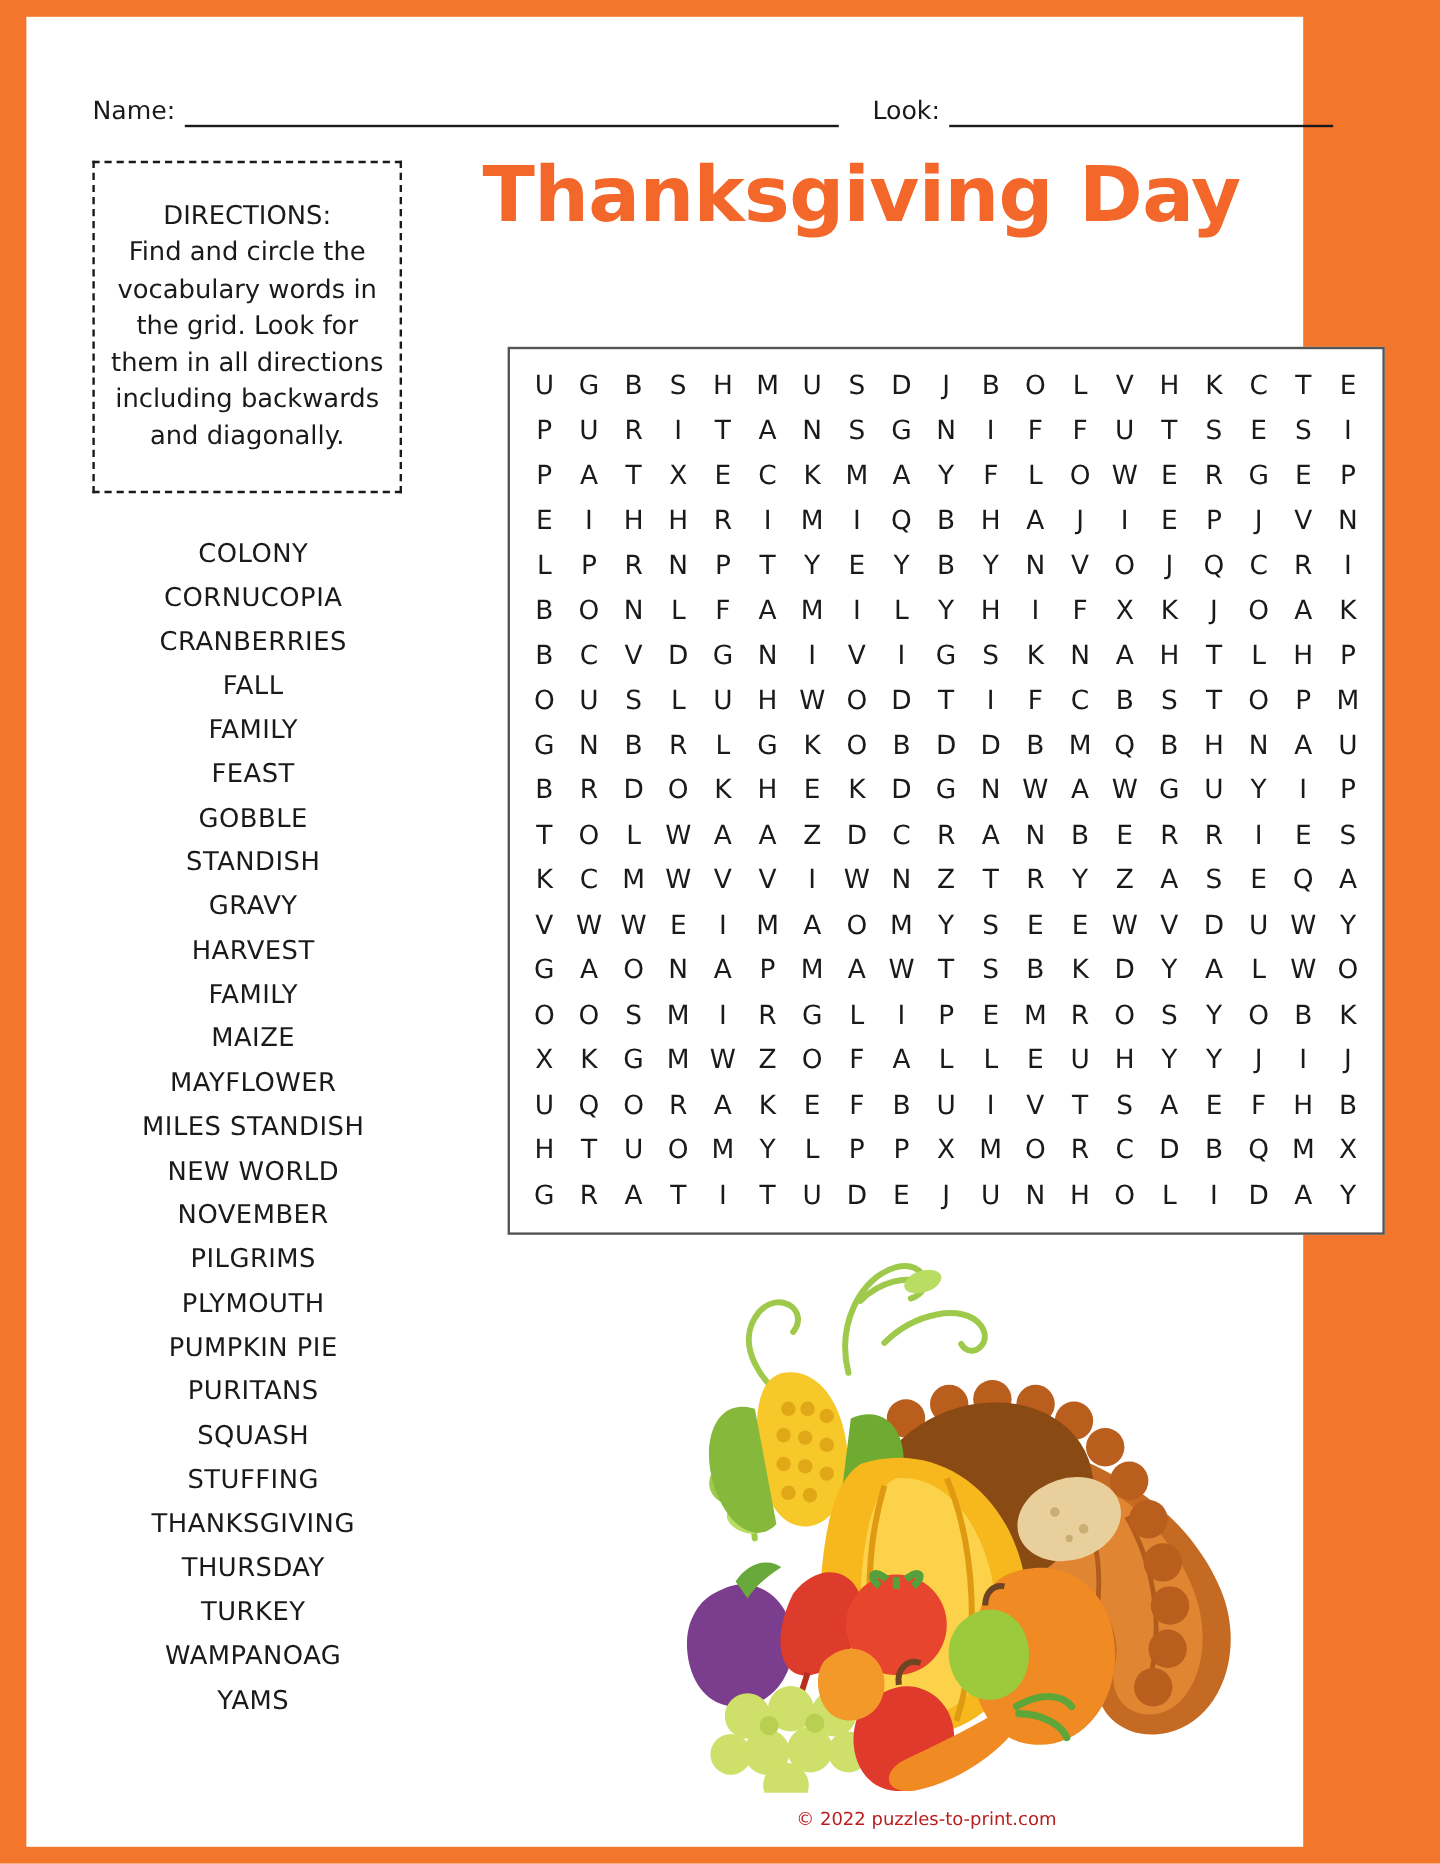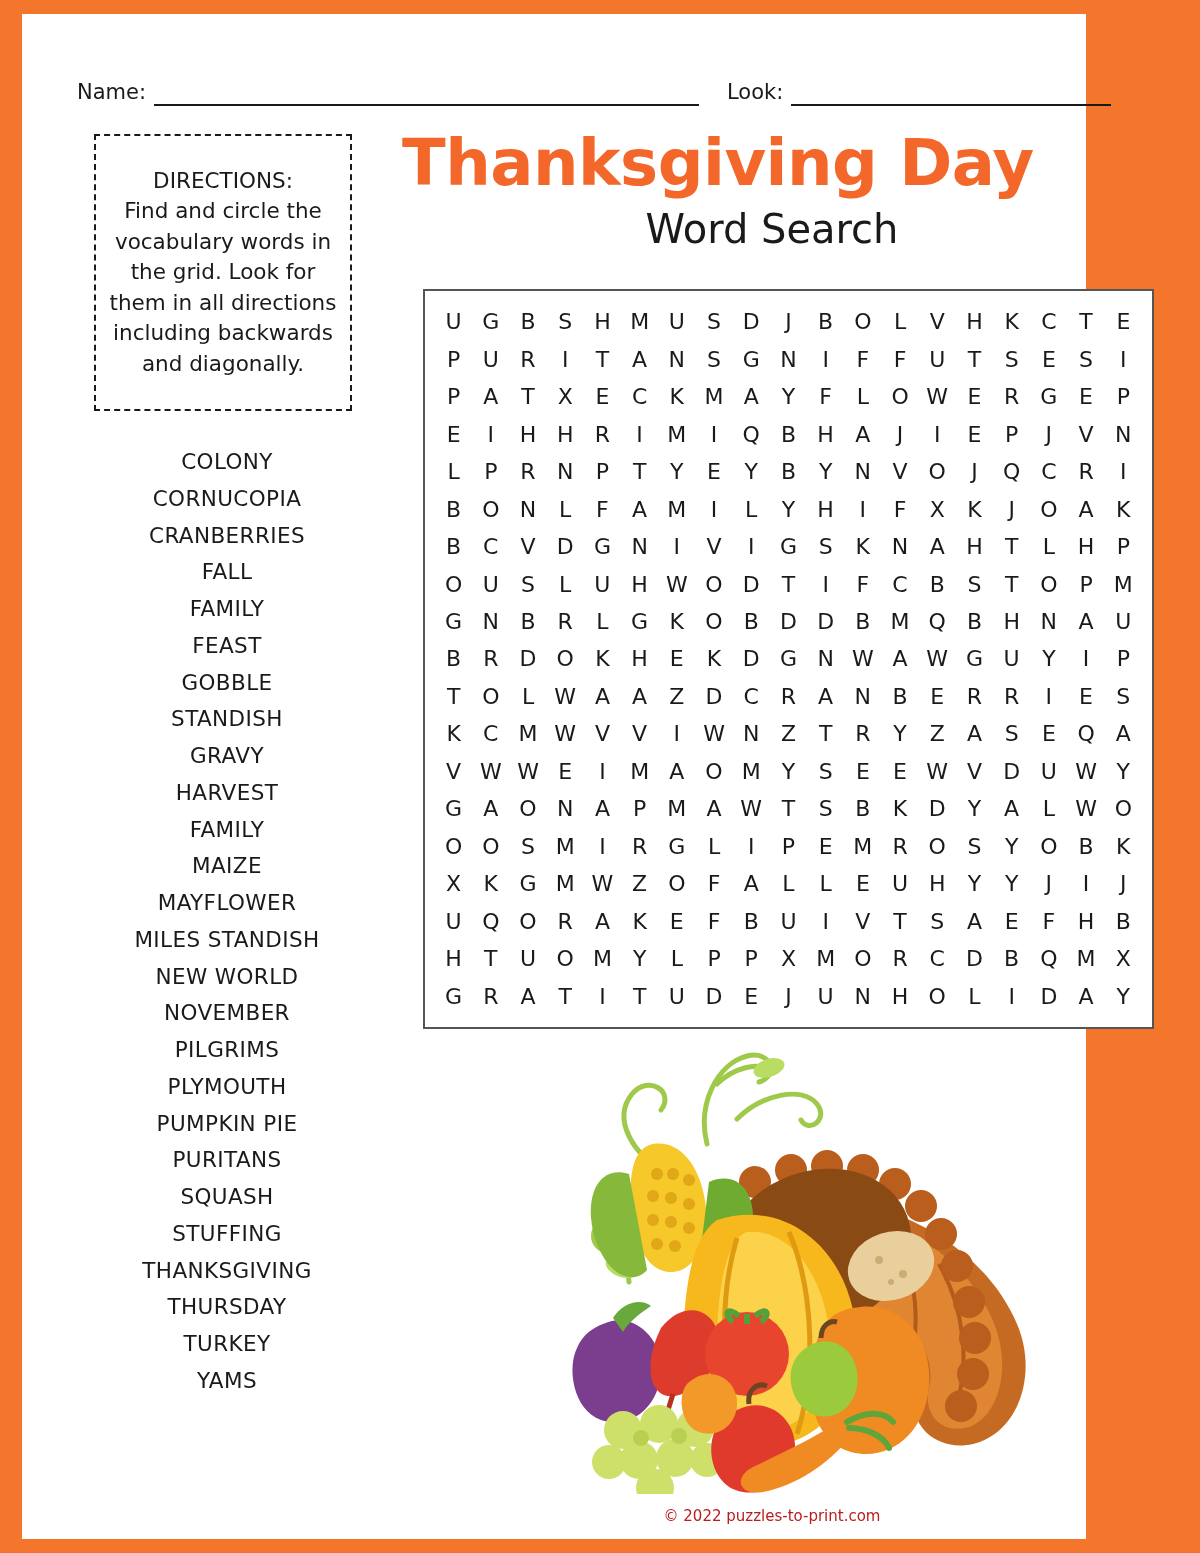--- a/index.html
+++ b/index.html
@@ -44,21 +44,21 @@
     border-bottom: 2px solid #1a1a1a;
     height: 1px;
   }
   .rule-name { width: 545px; margin-left: 8px; }
   .rule-date { width: 320px; margin-left: 8px; }
   .spacer-mid { width: 28px; }
 
   
   .directions {
     position: absolute;
-    left: 72px;
+    left: 55px;
     top: 120px;
     width: 258px;
     height: 277px;
     border: 2px dashed #1a1a1a;
     box-sizing: border-box;
     display: flex;
     align-items: center;
     justify-content: flex-start;
     padding: 6px 10px;
   }
@@ -68,21 +68,21 @@
     font-family: "DejaVu Sans", sans-serif;
     font-size: 21.5px;
     line-height: 1.42;
     color: #1a1a1a;
   }
   .directions .dir-head { display: block; }
 
   
   .wordlist {
     position: absolute;
-    left: 60px;
+    left: 44px;
     top: 430px;
     width: 290px;
     text-align: center;
   }
   .wordlist .word {
     font-family: "DejaVu Sans", sans-serif;
     font-size: 21.5px;
     letter-spacing: 0.4px;
     color: #1a1a1a;
     line-height: 1.71;
@@ -195,25 +195,25 @@
       <div class="word">NOVEMBER</div>
       <div class="word">PILGRIMS</div>
       <div class="word">PLYMOUTH</div>
       <div class="word">PUMPKIN PIE</div>
       <div class="word">PURITANS</div>
       <div class="word">SQUASH</div>
       <div class="word">STUFFING</div>
       <div class="word">THANKSGIVING</div>
       <div class="word">THURSDAY</div>
       <div class="word">TURKEY</div>
+      <div class="word">WAMPANOAG</div>
       <div class="word">YAMS</div>
     </div>
 
   <div class="title">Thanksgiving Day</div>
-  <div class="subtitle">Word Search</div>
 
   <div class="gridbox">
     <table class="grid">
       <tbody>
           <tr>
             <td>U</td>
             <td>G</td>
             <td>B</td>
             <td>S</td>
             <td>H</td>

